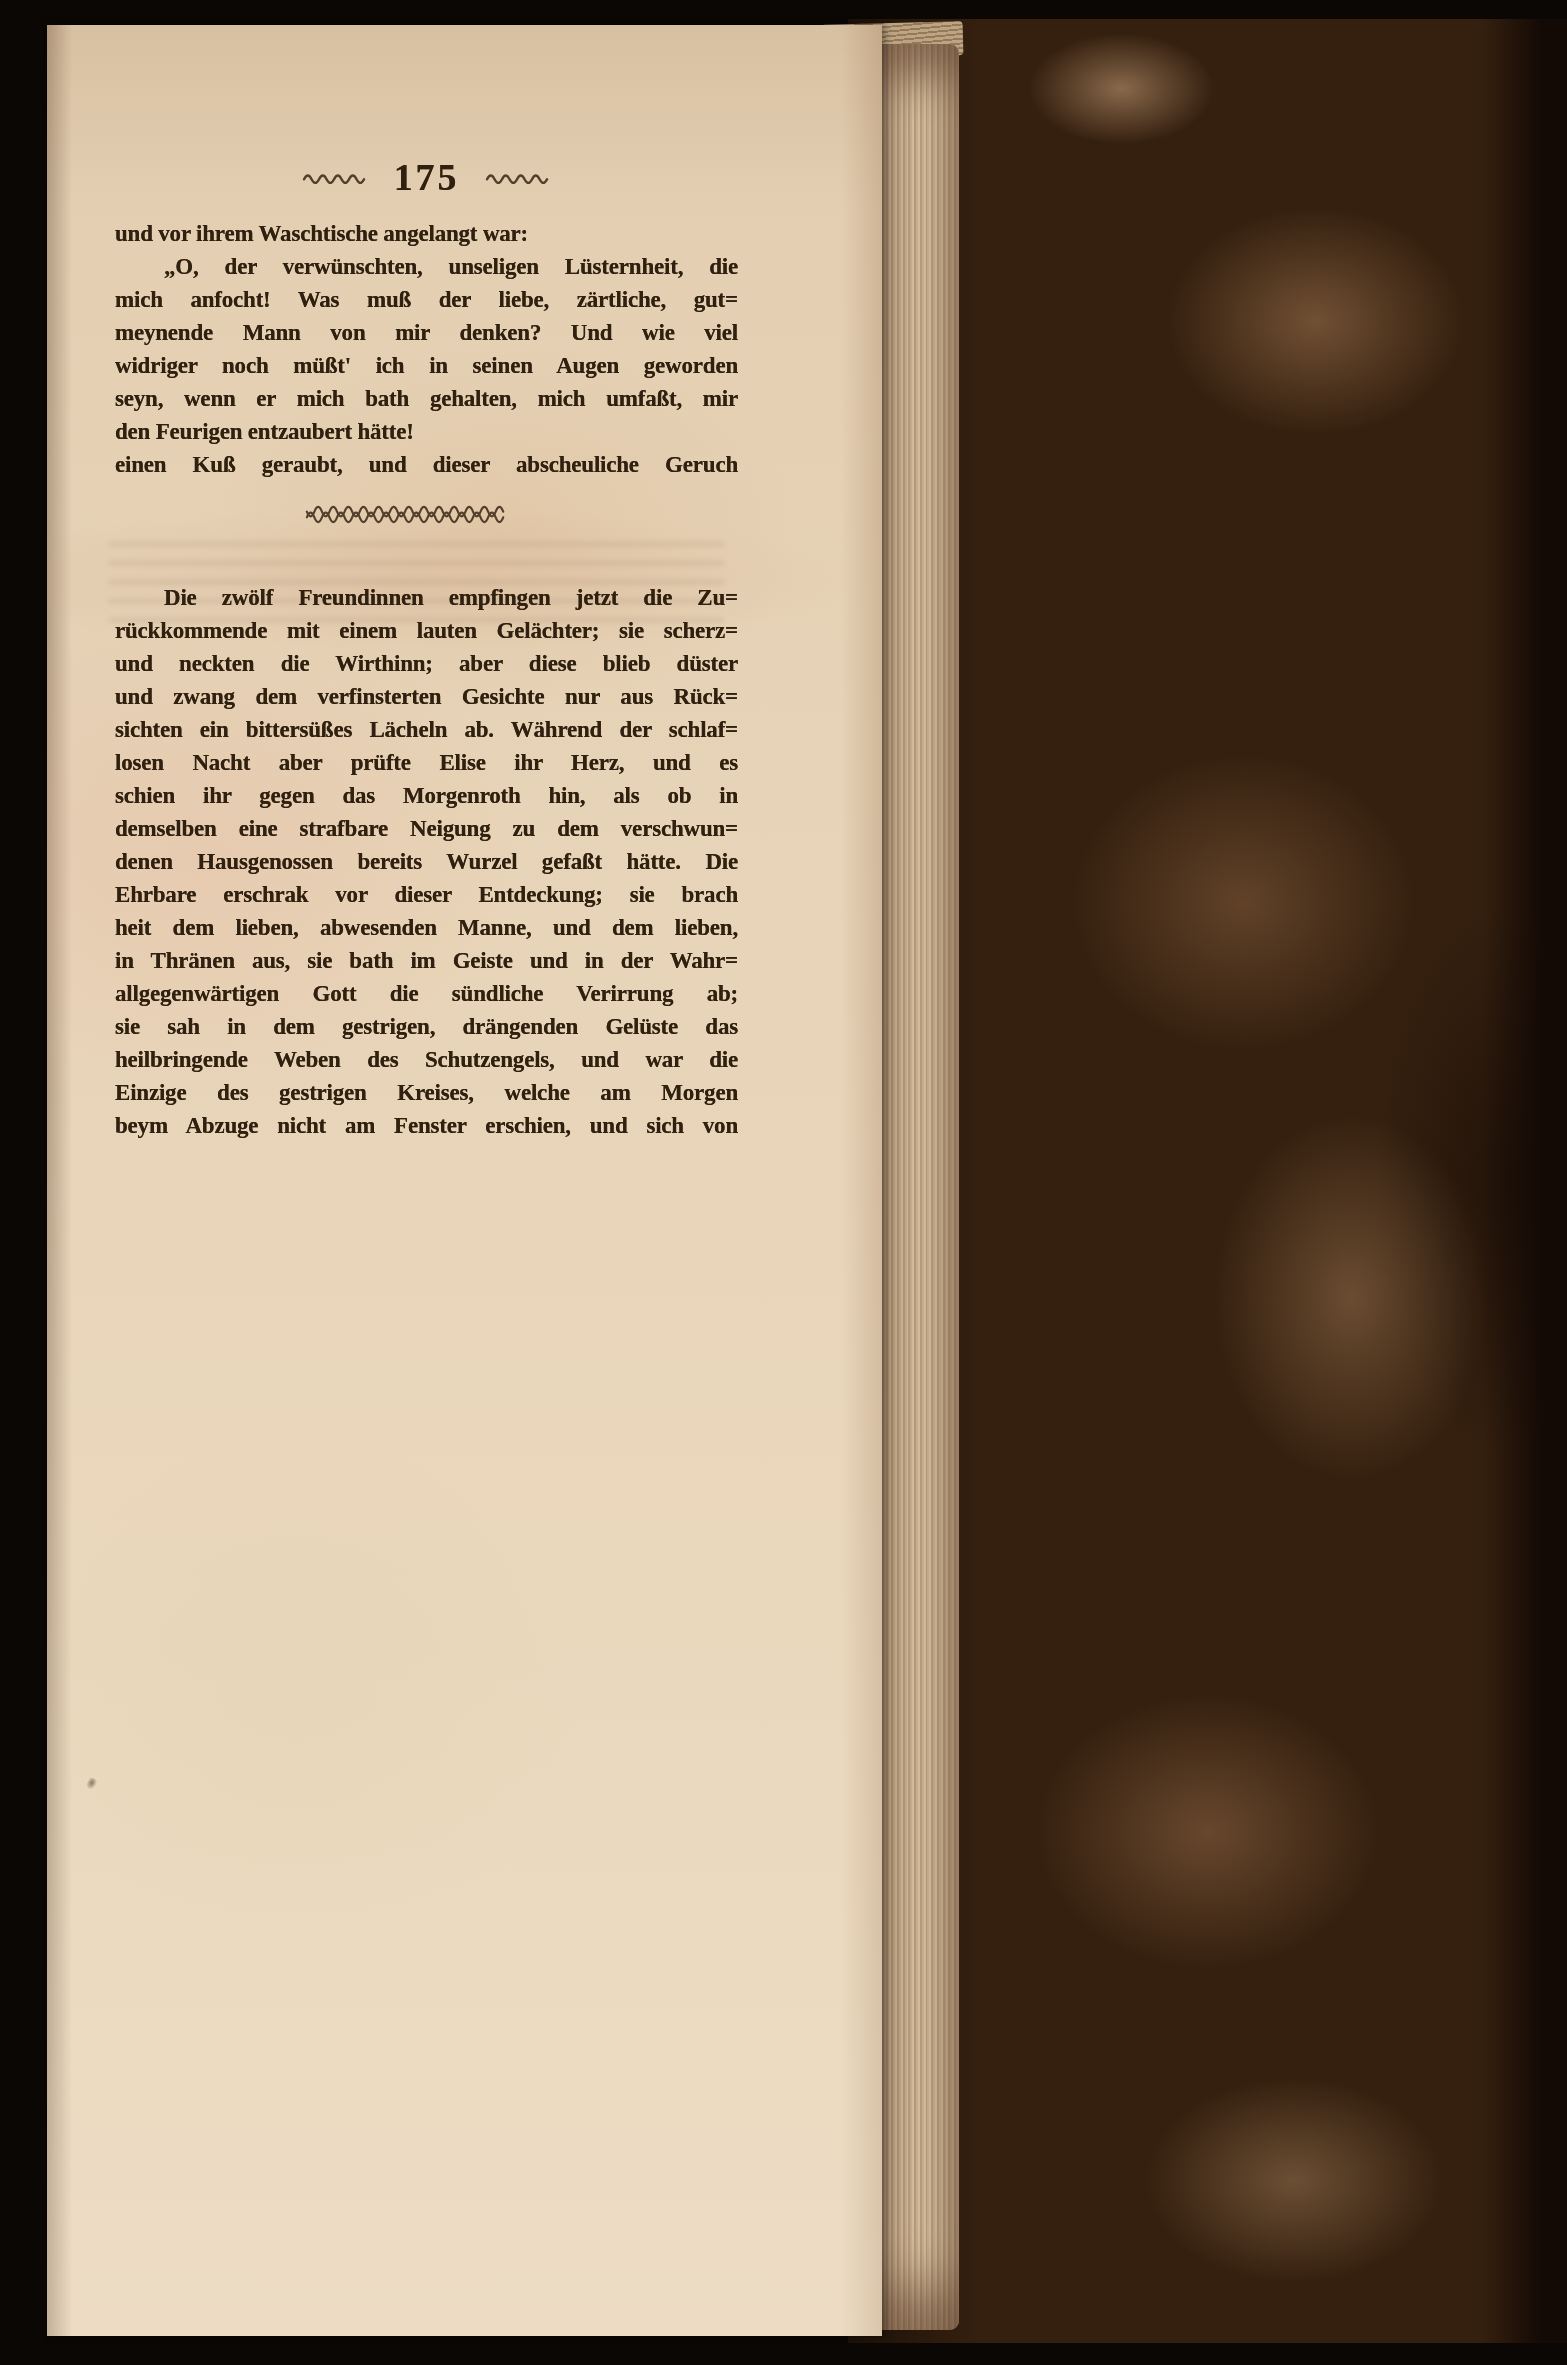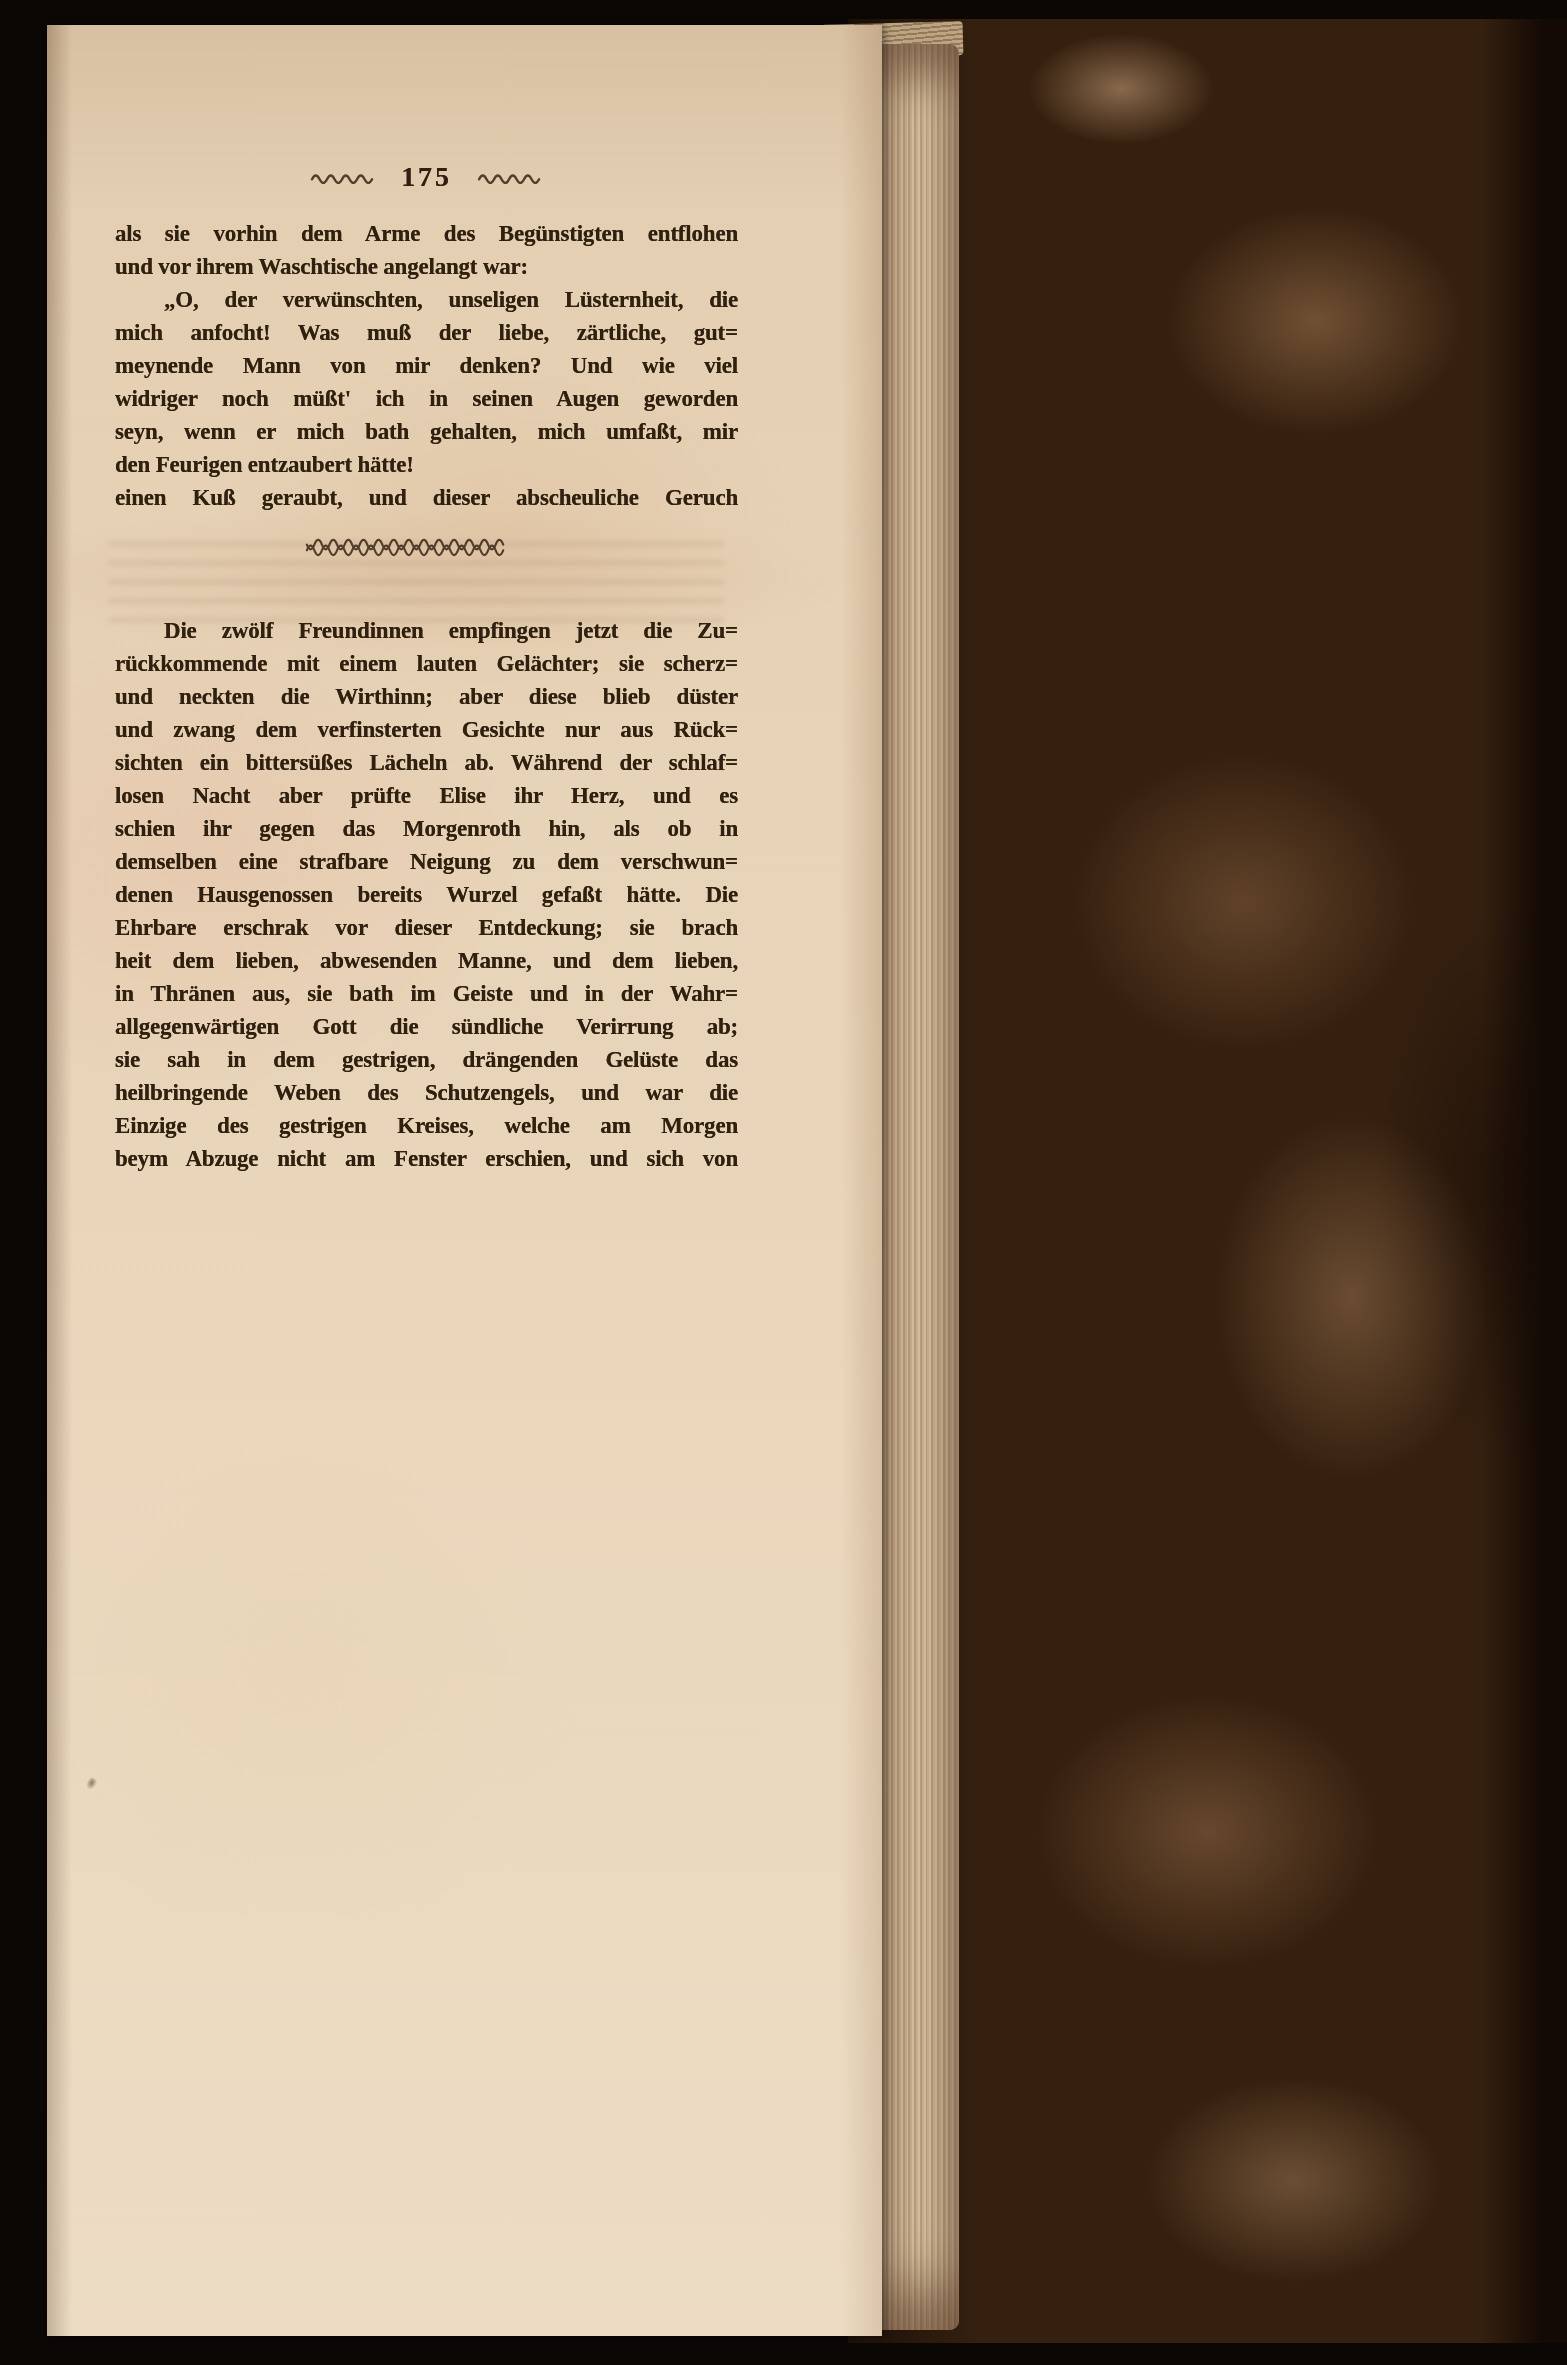--- a/index.html
+++ b/index.html
@@ -72,21 +72,21 @@
   .text-block {
     position:absolute; left:68px; top:131px; width:623px;
     color:#30200f; font-weight:bold; font-size:23px;
     letter-spacing:-0.2px;
     text-shadow:0 0 0.5px rgba(48,32,15,0.8);
   }
   .page-header {
     display:flex; align-items:center; justify-content:center; gap:24.6px;
     height:42px; margin-bottom:19px;
   }
-  .pnum { font-size:28px; letter-spacing:2.8px; }
+  .pnum { font-size:38px; letter-spacing:2.8px; }
   .orn { display:block; opacity:0.85; }
 
   .para { margin:0; }
   .tl {
     line-height:33px; height:33px; white-space:nowrap;
     text-align:justify; text-align-last:justify;
   }
   .tl.short { text-align-last:left; }
   .tl.indent { text-indent:49px; }
 
@@ -113,21 +113,20 @@
         <svg class="orn" width="68" height="15" viewBox="0 0 72 16">
           <path d="M3 11 Q7 3 11 11 T19 11 T27 11 T35 11 T43 11 T51 11 T59 11 T67 11" stroke="#3a2715" stroke-width="2.6" fill="none" stroke-linecap="round"></path>
         </svg>
         <span class="pnum">175</span>
         <svg class="orn" width="68" height="15" viewBox="0 0 72 16">
           <path d="M3 11 Q7 3 11 11 T19 11 T27 11 T35 11 T43 11 T51 11 T59 11 T67 11" stroke="#3a2715" stroke-width="2.6" fill="none" stroke-linecap="round"></path>
         </svg>
       </div>
 
       <div class="para">
-        <div class="tl">als sie vorhin dem Arme des Begünstigten entflohen</div>
         <div class="tl short">und vor ihrem Waschtische angelangt war:</div>
       </div>
 
       <div class="para">
         <div class="tl indent">„O, der verwünschten, unseligen Lüsternheit, die</div>
         <div class="tl">mich anfocht! Was muß der liebe, zärtliche, gut=</div>
         <div class="tl">meynende Mann von mir denken? Und wie viel</div>
         <div class="tl">widriger noch müßt' ich in seinen Augen geworden</div>
         <div class="tl">seyn, wenn er mich bath gehalten, mich umfaßt, mir</div>
         <div class="tl short">den Feurigen entzaubert hätte!</div>

